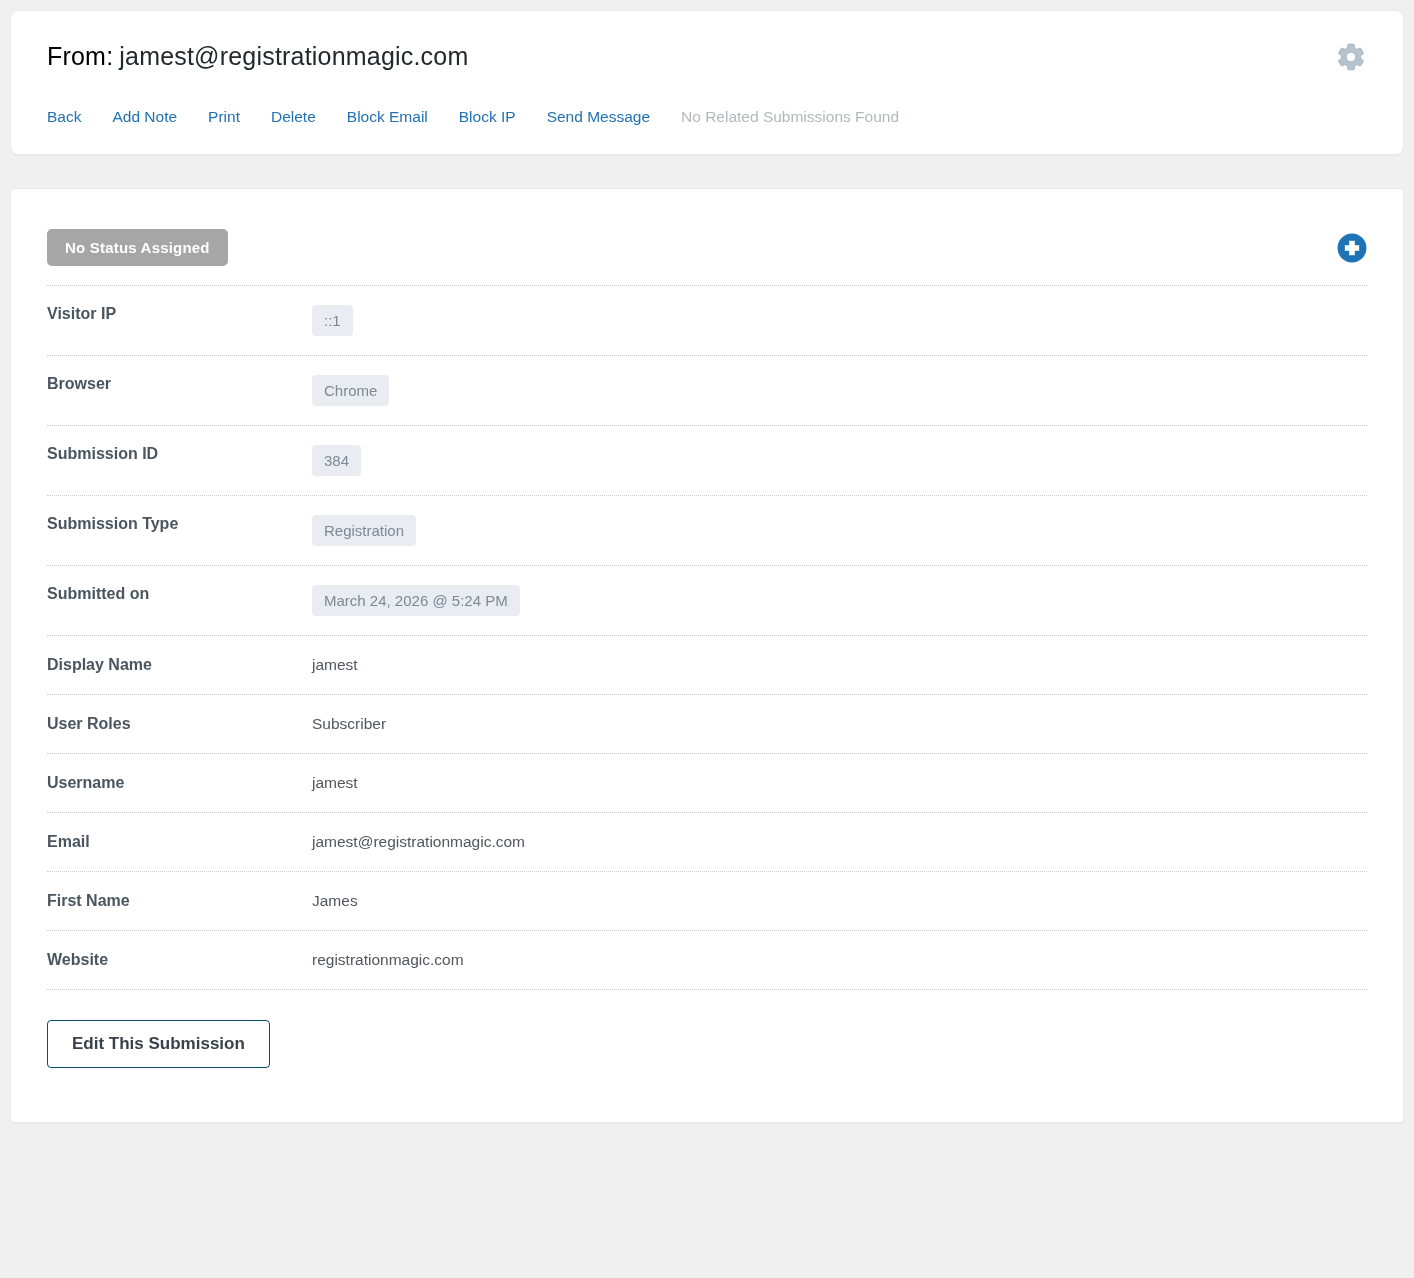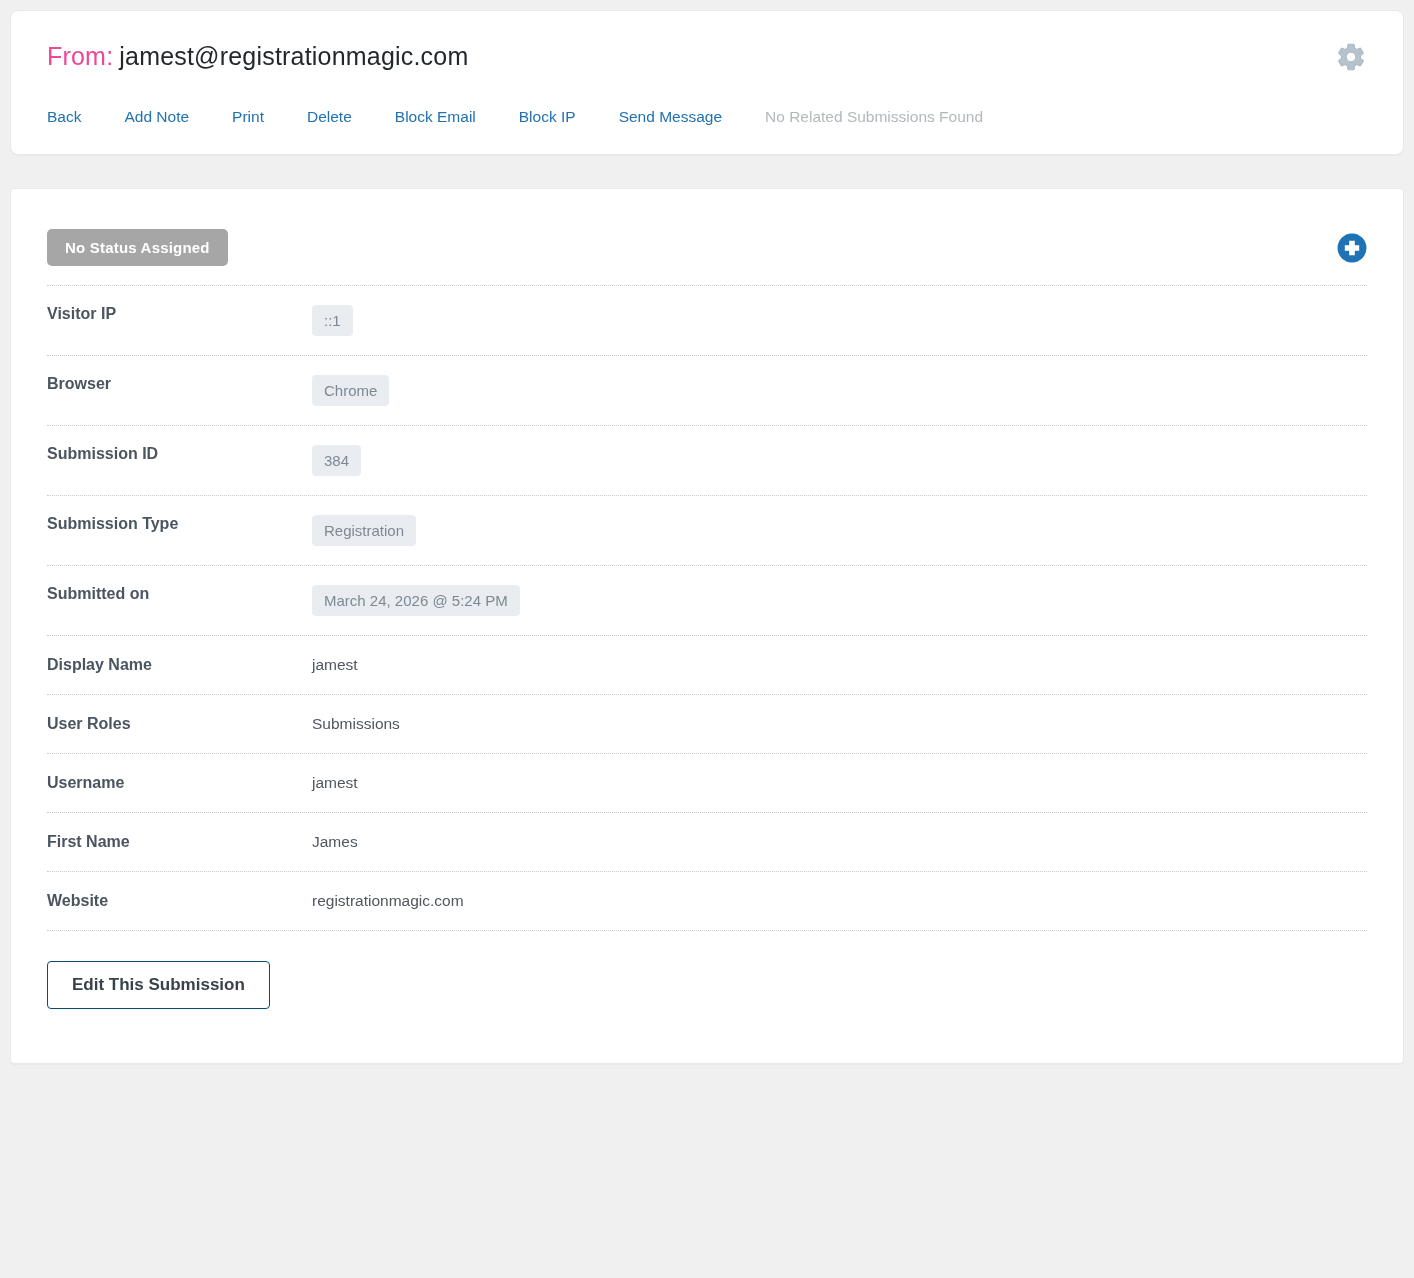--- a/index.html
+++ b/index.html
@@ -30,34 +30,34 @@
     display: flex;
     align-items: flex-start;
     justify-content: space-between;
   }
   .page-title {
     font-size: 25px;
     line-height: 34px;
     font-weight: 400;
     letter-spacing: 0.2px;
   }
-  .from-label { color: #ec4899; }
+  .from-label { color: #000000; }
   .from-email { color: #23282d; margin-left: 6px; }
   .gear-btn {
     background: none;
     border: none;
     cursor: pointer;
     padding: 0;
     margin-top: 2px;
   }
   .actions-row {
     margin-top: 32px;
     display: flex;
     align-items: center;
-    gap: 43px;
+    gap: 31px;
   }
   .action-link {
     color: #2271b1;
     font-size: 15.5px;
     text-decoration: none;
     cursor: pointer;
     white-space: nowrap;
   }
   .muted-note {
     color: #b3b8bd;
@@ -203,28 +203,32 @@
       <span class="field-value"><span class="value-badge">March 24, 2026 @ 5:24 PM</span></span>
     </div>
 
     <div class="field-row">
       <span class="field-label">Display Name</span>
       <span class="field-value">jamest</span>
     </div>
 
     <div class="field-row">
       <span class="field-label">User Roles</span>
-      <span class="field-value">Submissions</span>
+      <span class="field-value">Subscriber</span>
     </div>
 
     <div class="field-row">
       <span class="field-label">Username</span>
       <span class="field-value">jamest</span>
     </div>
 
+    <div class="field-row">
+      <span class="field-label">Email</span>
+      <span class="field-value">jamest@registrationmagic.com</span>
+    </div>
 
     <div class="field-row">
       <span class="field-label">First Name</span>
       <span class="field-value">James</span>
     </div>
 
 
     <div class="field-row">
       <span class="field-label">Website</span>
       <span class="field-value">registrationmagic.com</span>

